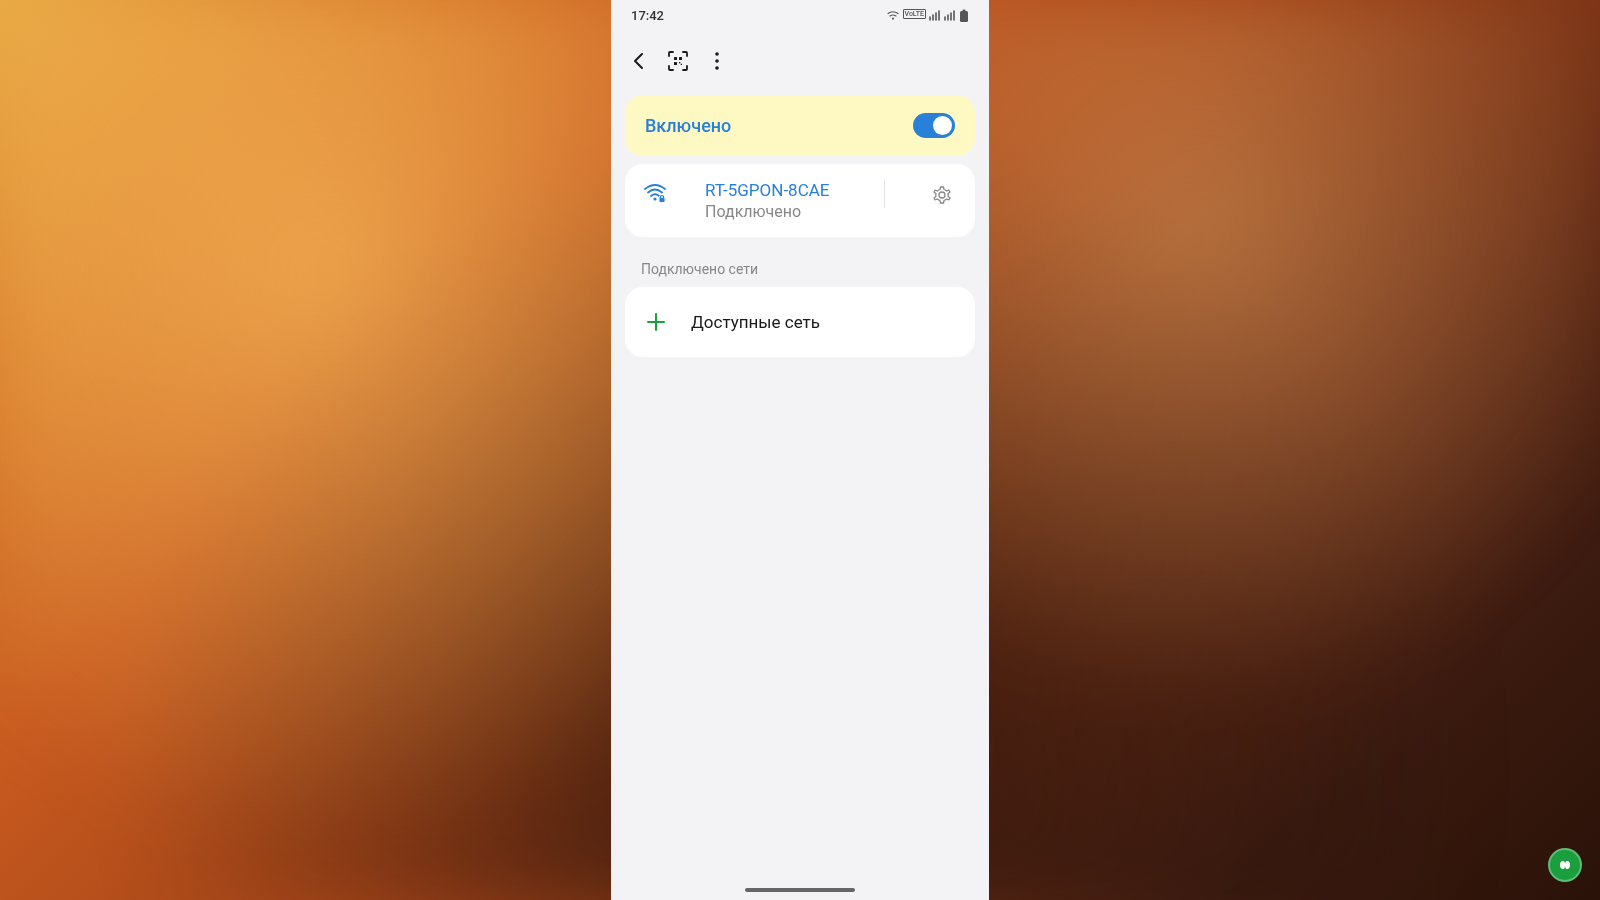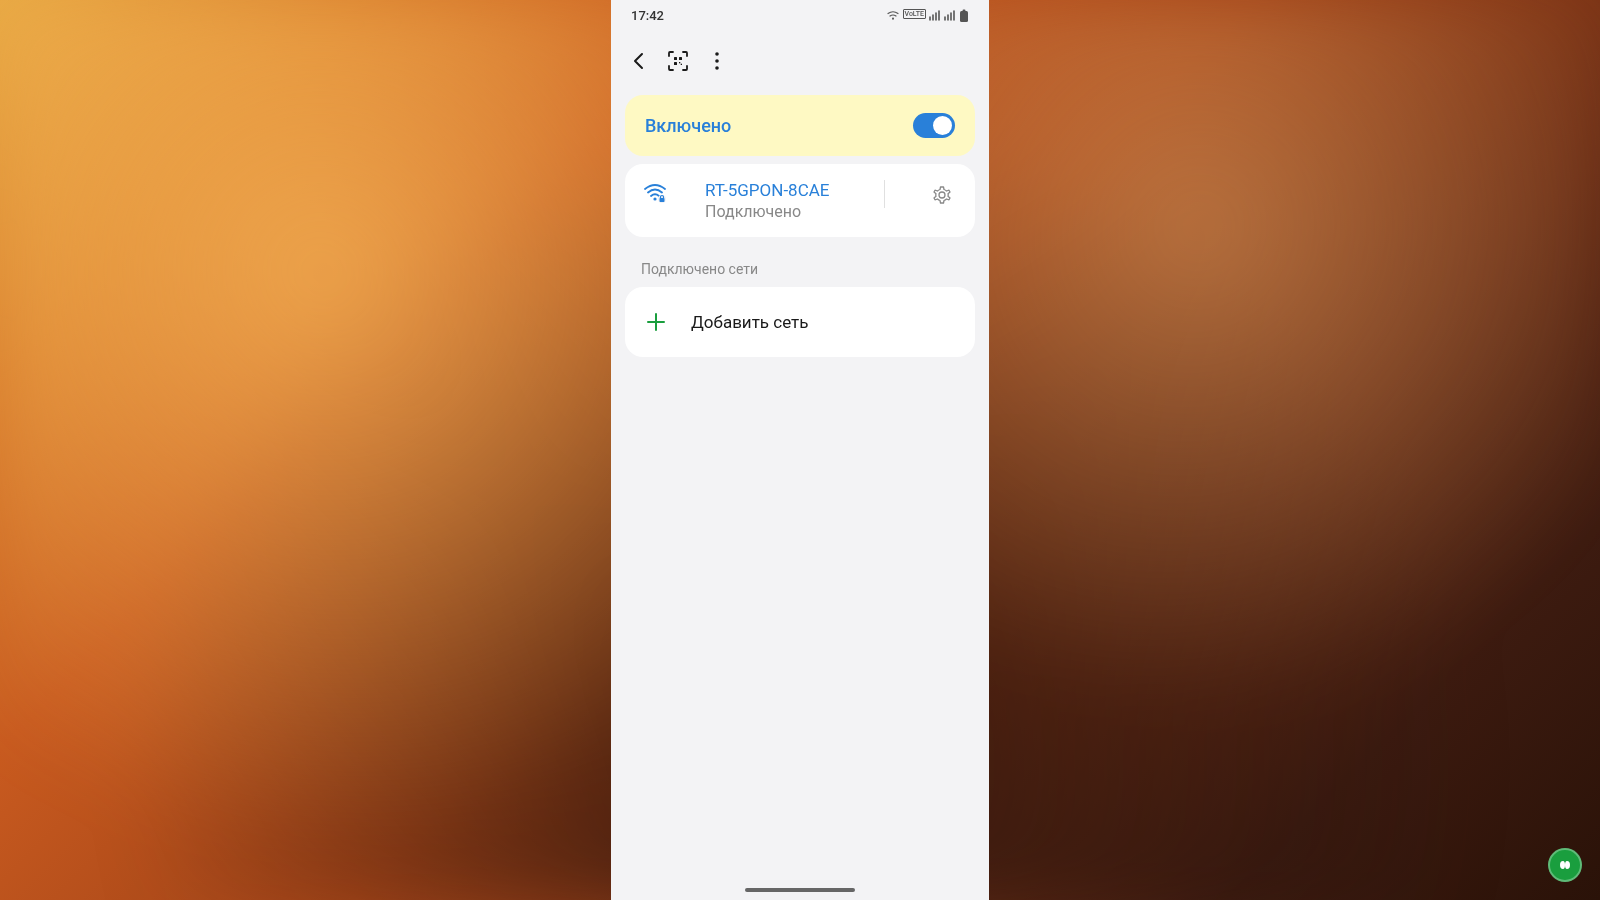--- a/index.html
+++ b/index.html
@@ -300,21 +300,21 @@
 
   <div class="section-label">Подключено сети</div>
 
   <div class="card">
     <div class="add-row">
       <div class="plus-icon">
         <svg width="20" height="20" viewBox="0 0 20 20">
             <path d="M10 2 L10 18 M2 10 L18 10" stroke="#1a9e3e" stroke-width="2" stroke-linecap="round"></path>
           </svg>
       </div>
-      <span class="add-label">Добавить сеть</span>
+      <span class="add-label">Доступные сеть</span>
     </div>
   </div>
 
   <div class="nav-indicator"></div>
 </div>
 
 <div class="corner-badge">
   <svg width="20" height="12" viewBox="0 0 20 12">
       <path d="M5 6 Q5 2 8 2 Q10 2 10 6 Q10 10 12 10 Q15 10 15 6 Q15 2 12 2 Q10 2 10 6 Q10 10 8 10 Q5 10 5 6 Z" fill="#fff"></path>
     </svg>

